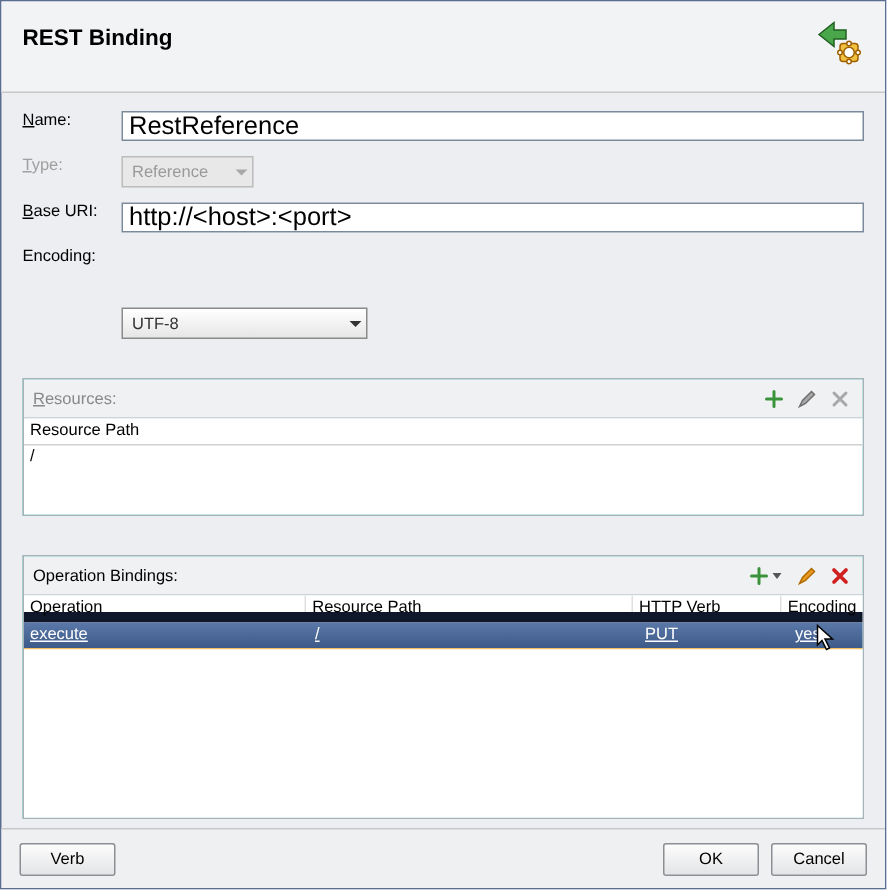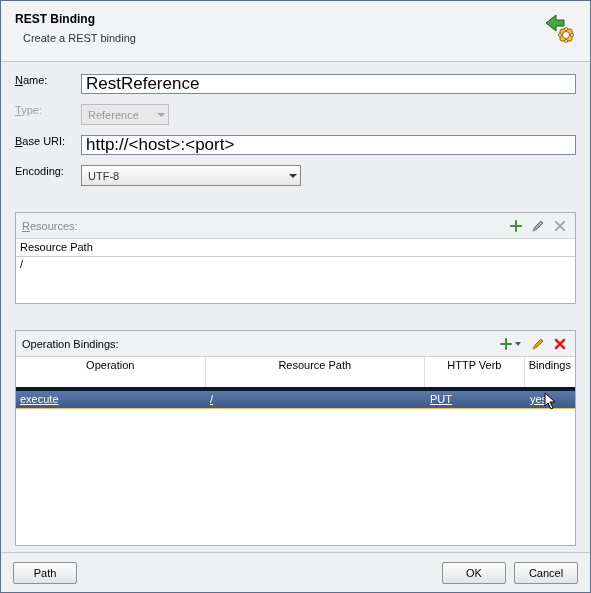--- a/index.html
+++ b/index.html
@@ -44,21 +44,21 @@
   }
   .header-panel {
     padding: 10px 14px 16px 14px;
     border-bottom: 1px solid #c8c8c8;
     display: flex;
     align-items: center;
     gap: 12px;
     background: #f2f3f5;
   }
   .header-texts { flex: 1; }
-  .header-title { font-weight: bold; font-size: 12px; margin-bottom: 6px; }
+  .header-title { font-weight: bold; font-size: 15px; margin-bottom: 6px; }
   .header-sub { padding-left: 8px; color: #333; }
   .header-icon {
     width: 34px; height: 34px;
     display: flex; align-items: center; justify-content: center;
   }
   .body {
     flex: 1;
     padding: 12px 14px 6px 14px;
     display: flex;
     flex-direction: column;
@@ -164,24 +164,23 @@
   }
   .op-body {
     flex: 1;
     display: flex;
     flex-direction: column;
     min-height: 140px;
     background: #fff;
   }
   .op-cols {
     display: flex;
-    height: 34px;
-    border-bottom: 4px solid #0f172a;
-    background: #fff;
-    text-align: center;
+    height: 18px;
+    border-bottom: 7px solid #0f172a;
+    background: #fff;
   }
   .op-col {
     padding: 2px 4px;
     border-right: 1px solid #e0e0e0;
     color: #000;
   }
   .col-op { width: 190px; }
   .col-rp { width: 220px; }
   .col-verb { width: 100px; }
   .col-comp { flex: 1; border-right: none; }
@@ -229,21 +228,20 @@
 </style>
 </head>
 <body>
 
 <div class="window">
 
 
   <div class="header-panel">
     <div class="header-texts">
       <div class="header-title">REST Binding</div>
-      <div class="header-sub">Create a REST binding</div>
     </div>
     <div class="header-icon">
       <svg width="34" height="34" viewBox="0 0 34 34">
         <path d="M4 12 L14 4 L14 9 L22 9 L22 15 L14 15 L14 20 Z" fill="#4aa64a" stroke="#206020" stroke-width="1"></path>
         <rect x="18" y="18" width="12" height="12" fill="#f0c040" stroke="#a06000" rx="2"></rect>
         <circle cx="24" cy="24" r="3.5" fill="#fff" stroke="#a06000"></circle>
         <circle cx="18" cy="24" r="1.5" fill="#fff" stroke="#a06000"></circle>
         <circle cx="30" cy="24" r="1.5" fill="#fff" stroke="#a06000"></circle>
         <circle cx="24" cy="18" r="1.5" fill="#fff" stroke="#a06000"></circle>
         <circle cx="24" cy="30" r="1.5" fill="#fff" stroke="#a06000"></circle>
@@ -266,21 +264,21 @@
       </div>
     </div>
 
     <div class="form-row">
       <label class="form-label"><span class="ak-letter">B</span>ase URI:</label>
       <input class="text-input" type="text" value="http://&lt;host&gt;:&lt;port&gt;" style="">
     </div>
 
     <div class="form-row">
       <label class="form-label">Encoding:</label>
-      <div class="combo" style="width:220px;">
+      <div class="combo" style="width:164px;margin-top:40px;">
         <span class="combo-text">UTF-8</span>
         <span class="combo-arrow"></span>
       </div>
     </div>
 
     <div class="panel">
       <div class="panel-header">
         <span class="ph-label"><span class="ak-letter">R</span>esources:</span>
         <div class="icon-btn plus-btn">
           <svg width="14" height="14" viewBox="0 0 14 14">
@@ -322,42 +320,42 @@
           <svg width="14" height="14" viewBox="0 0 14 14">
               <path d="M3 3 L11 11 M11 3 L3 11" stroke="#d02020" stroke-width="2.5" stroke-linecap="round"></path>
             </svg>
         </div>
       </div>
       <div class="op-body">
         <div class="op-cols">
           <div class="op-col col-op">Operation</div>
           <div class="op-col col-rp">Resource Path</div>
           <div class="op-col col-verb">HTTP Verb</div>
-          <div class="op-col col-comp">Bindings</div>
+          <div class="op-col col-comp">Encoding</div>
         </div>
         <div class="op-row">
           <div class="op-cell col-op">execute</div>
           <div class="op-cell col-rp">/</div>
           <div class="op-cell col-verb">PUT</div>
           <div class="op-cell cursor-holder">
             <span>yes</span>
             <svg class="cursor-svg" width="16" height="20" viewBox="0 0 16 20">
               <path d="M1 1 L1 14 L4 11 L7 17 L9 16 L6 10 L11 10 Z" fill="#ffffff" stroke="#000000" stroke-width="1"></path>
             </svg>
           </div>
         </div>
         <div class="op-rest"></div>
       </div>
     </div>
 
   </div>
 
   <div class="footer">
     <div class="btn">
-        <span>Path</span>
+        <span>Verb</span>
       </div>
     <div class="spacer"></div>
     <div class="btn">
         <span>OK</span>
       </div>
     <div class="btn">
         <span>Cancel</span>
       </div>
   </div>
 

